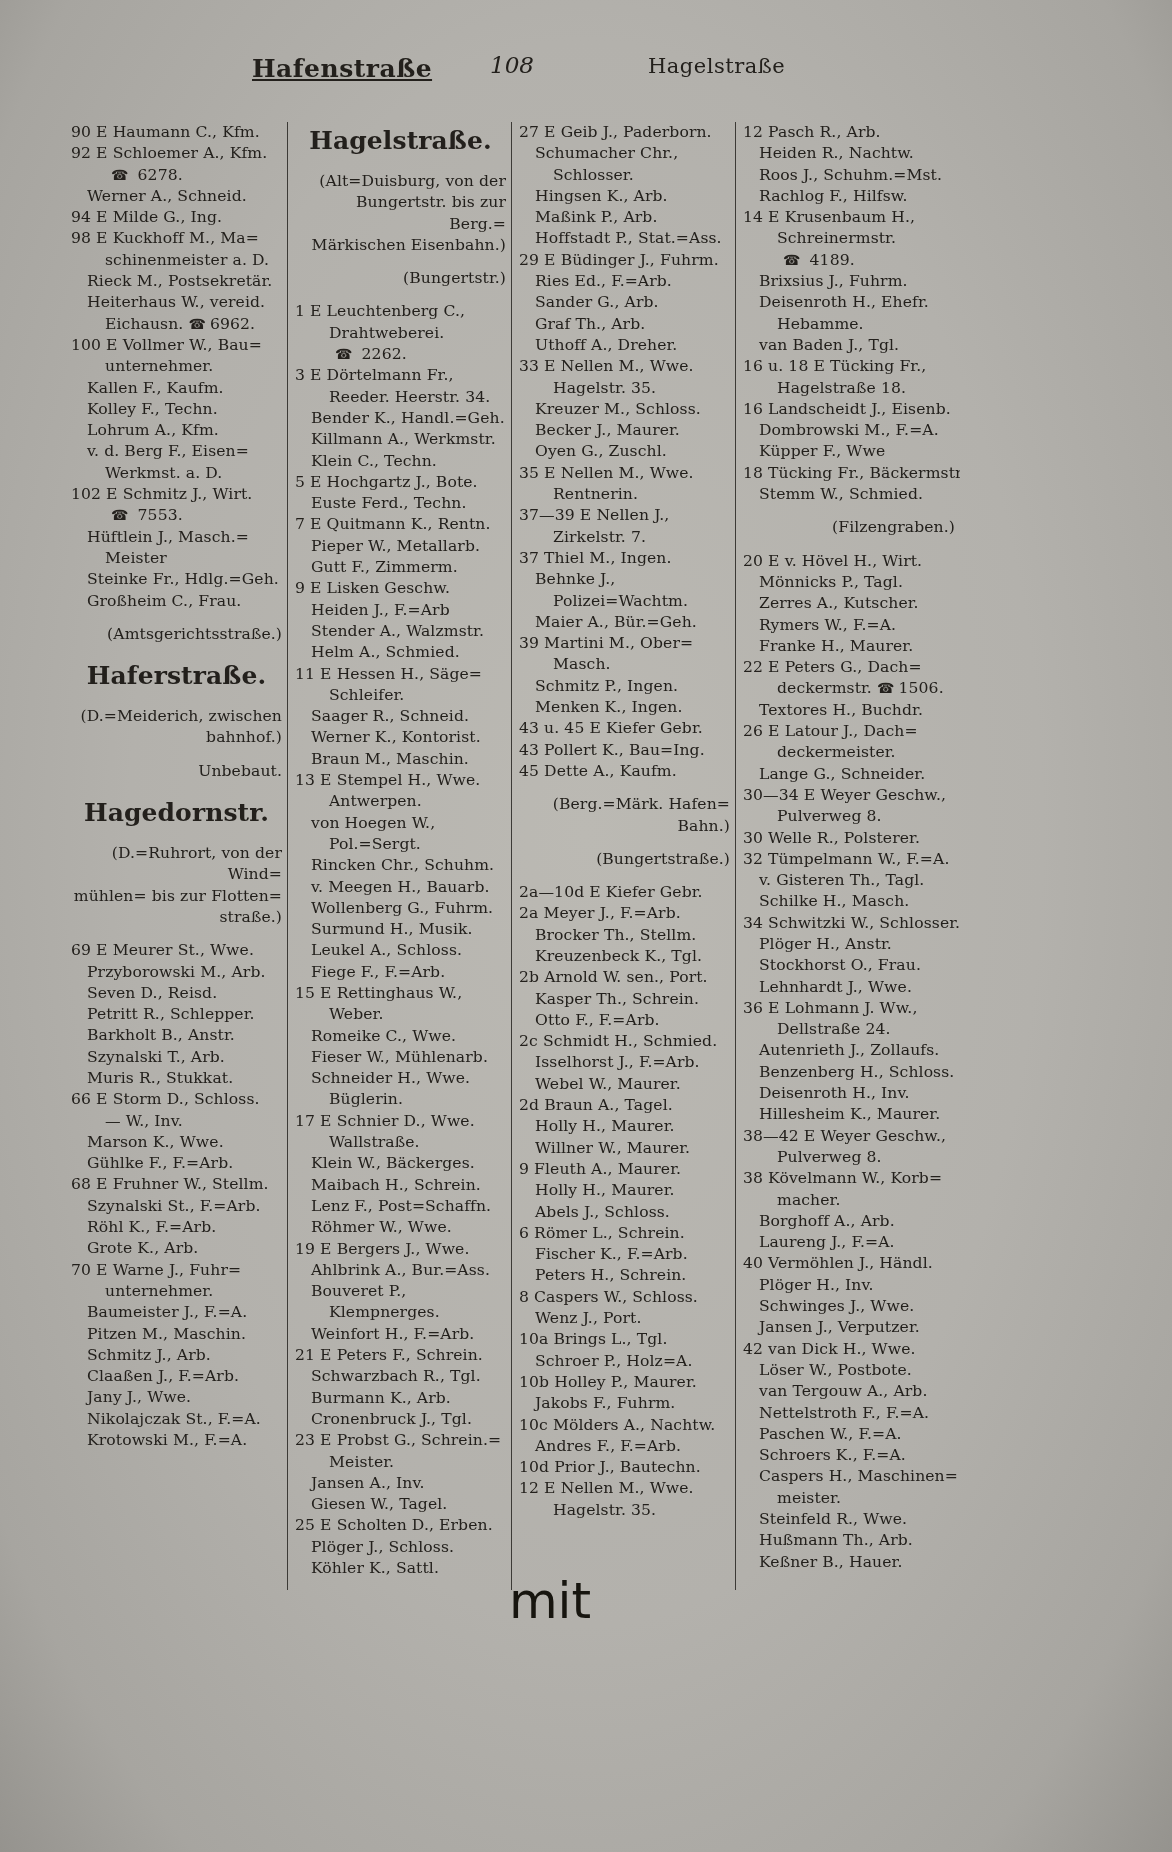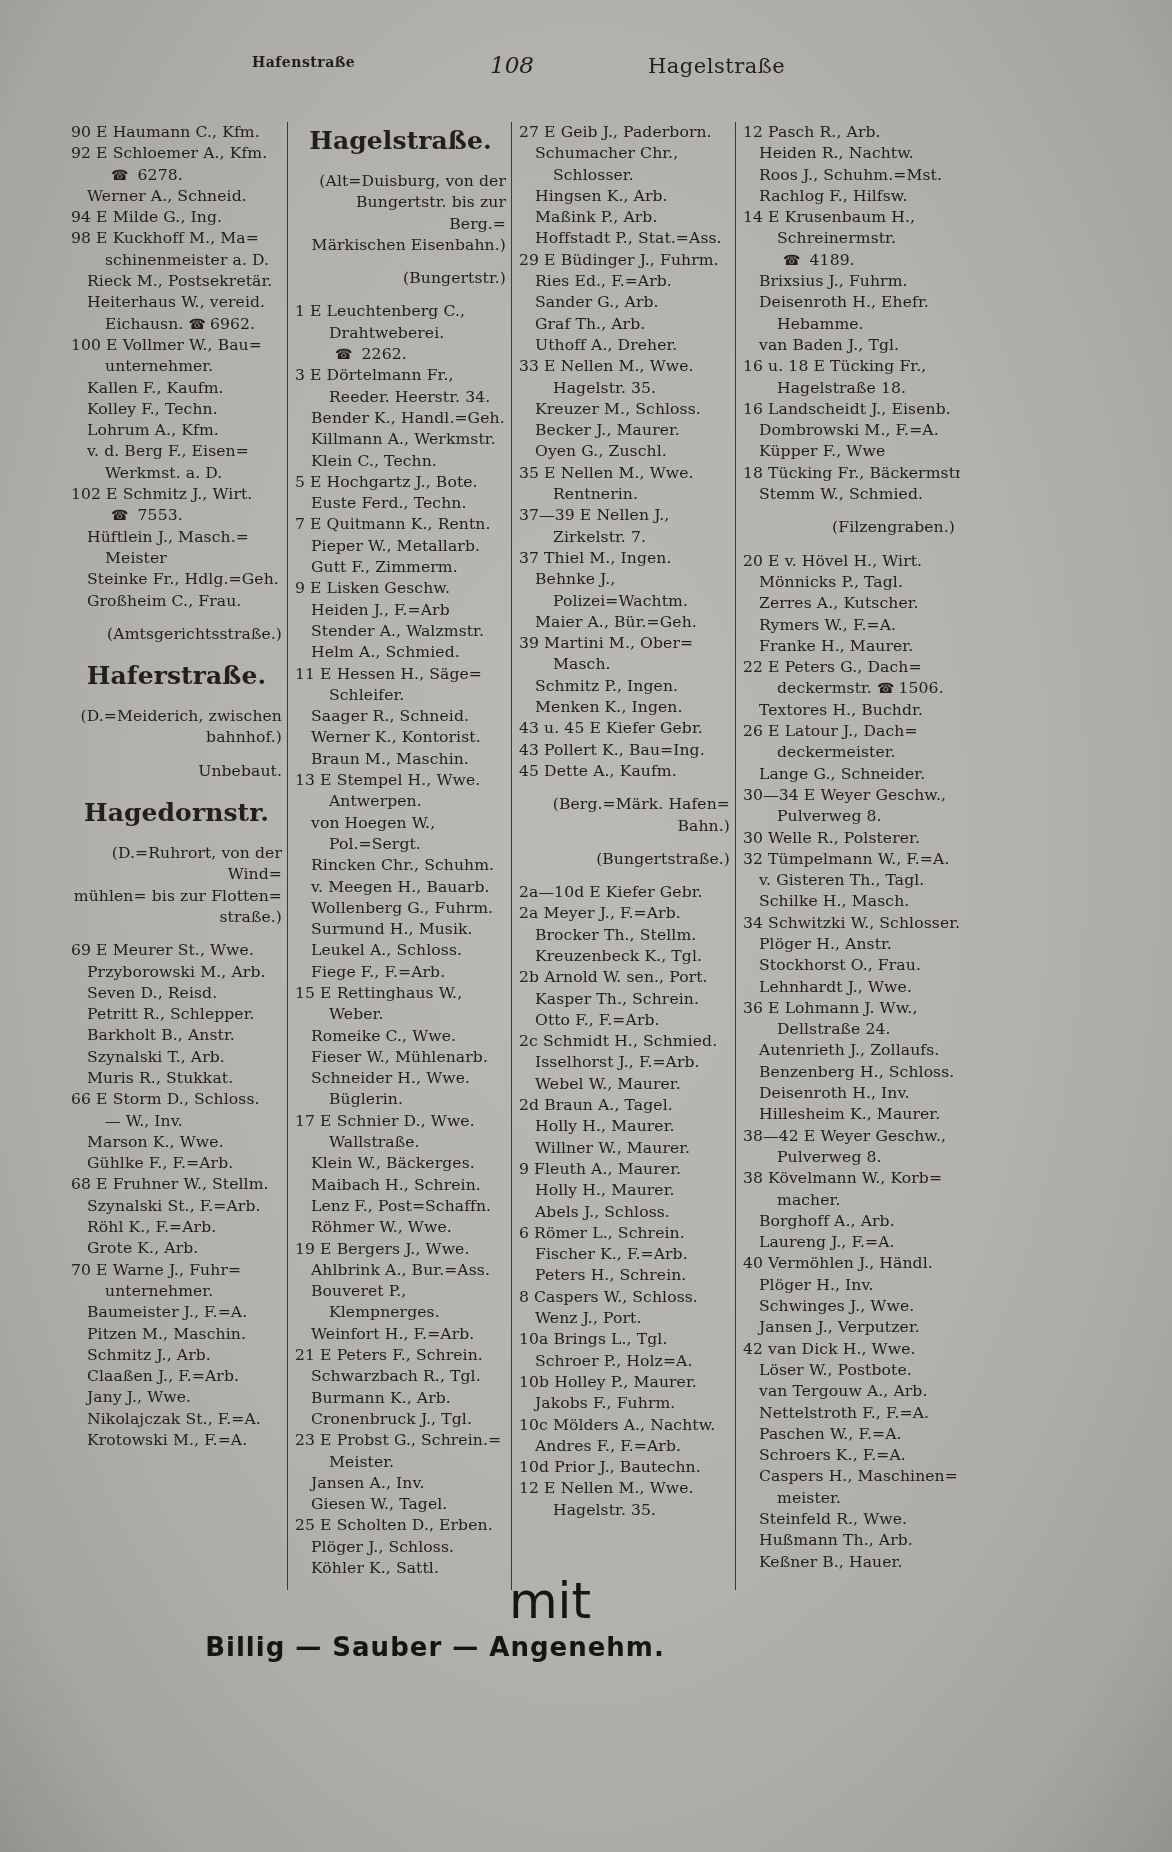--- a/index.html
+++ b/index.html
@@ -1,21 +1,21 @@
 <!DOCTYPE html>
 <html><head>
 <meta charset="utf-8">
 <style>
   html,body{margin:0;padding:0;}
   body{background:#85837f;font-family:"DejaVu Serif",serif;}
   .page{position:relative;width:1172px;height:1852px;margin:0 auto;overflow:hidden;
     color:#23201c;
     background:radial-gradient(ellipse at 50% 45%, #bbb9b3 0%, #b3b1ac 55%, #a7a5a0 85%, #95938e 100%);}
   .header{position:absolute;top:52px;left:0;width:100%;height:32px;}
-  .h-left{position:absolute;left:252px;top:2px;font-size:14px;font-weight:bold;letter-spacing:.5px;}
+  .h-left{position:absolute;left:252px;top:2px;font-size:25px;font-weight:bold;letter-spacing:.5px;text-decoration:underline;}
   .h-page{position:absolute;left:490px;top:0;font-size:23px;font-style:italic;}
   .h-right{position:absolute;left:648px;top:2px;font-size:21px;font-weight:normal;letter-spacing:.5px;}
   .columns{position:absolute;top:98px;left:64px;width:896px;height:1468px;display:flex;margin-top:24px;}
   .col{width:224px;box-sizing:border-box;padding:0 5px 0 7px;border-right:1px solid #3c3a36;overflow:hidden;}
   .col:last-child{border-right:none;}
   .ln{font-size:15.6px;line-height:21.3px;white-space:nowrap;letter-spacing:.1px;}
   .entry{padding-left:0;}
   .sub{padding-left:16px;}
   .sub2{padding-left:34px;}
   .phone{padding-left:40px;}
@@ -316,15 +316,14 @@
         <div class="ln sub">Steinfeld R., Wwe.</div>
         <div class="ln sub">Hußmann Th., Arb.</div>
         <div class="ln sub">Keßner B., Hauer.</div>
       </div>
   </div>
 
   <div class="ad">
     <div class="ad-line1">
       <span class="ad-mid">mit</span>
     </div>
-    <div class="ad-line2">Billig — Sauber — Angenehm.</div>
   </div>
 </div>
 
 </body></html>

